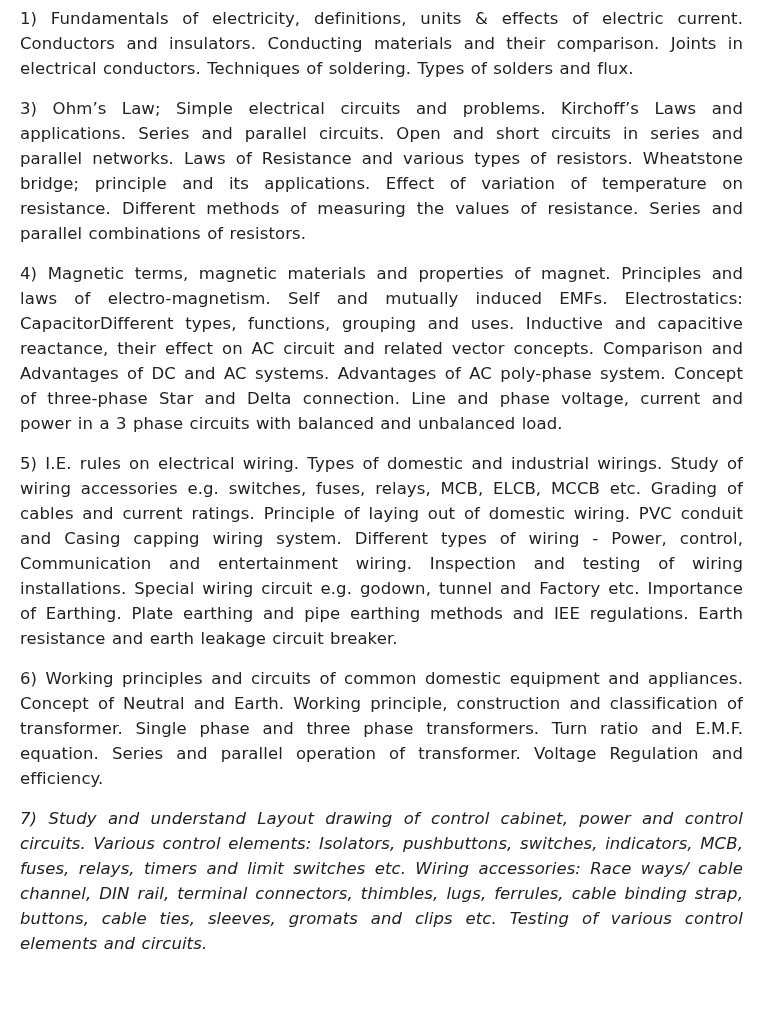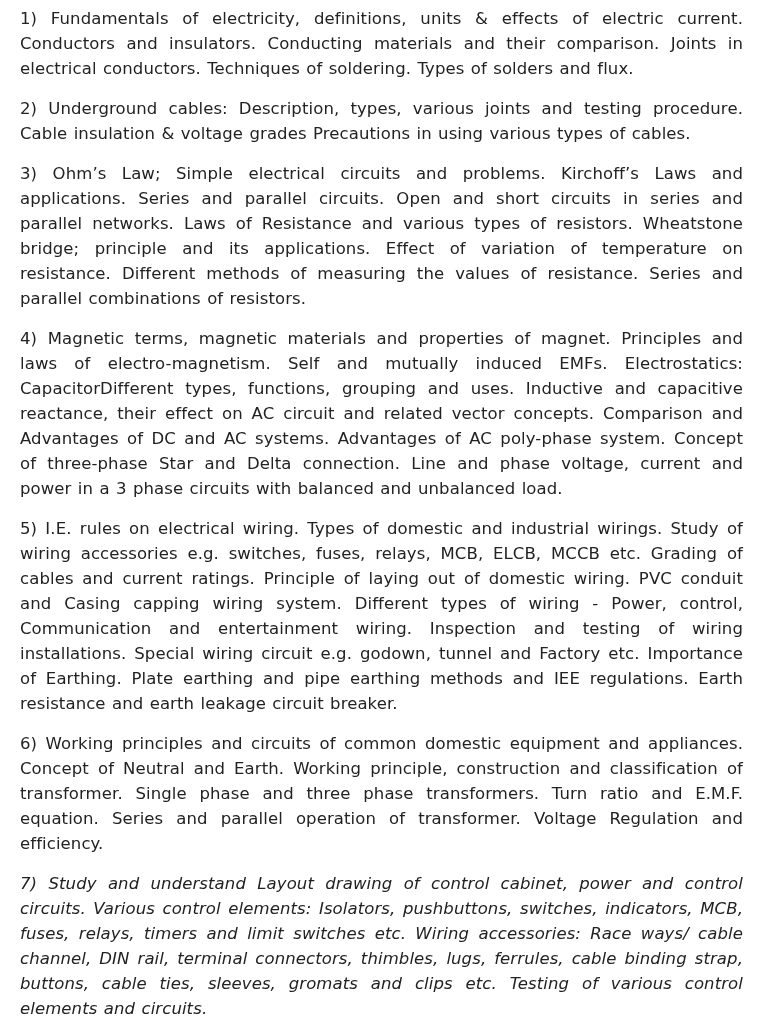--- a/index.html
+++ b/index.html
@@ -35,19 +35,18 @@
   .page p:last-child {
     margin-bottom: 0;
     font-style: italic;
   }
 </style>
 </head>
 <body>
 
 <div class="page">
   <p>1) Fundamentals of electricity, definitions, units &amp; effects of electric current. Conductors and insulators. Conducting materials and their comparison. Joints in electrical conductors. Techniques of soldering. Types of solders and flux.</p>
-  <p>2) Underground cables: Description, types, various joints and testing procedure. Cable insulation &amp; voltage grades Precautions in using various types of cables.</p>
   <p>3) Ohm’s Law; Simple electrical circuits and problems. Kirchoff’s Laws and applications. Series and parallel circuits. Open and short circuits in series and parallel networks. Laws of Resistance and various types of resistors. Wheatstone bridge; principle and its applications. Effect of variation of temperature on resistance. Different methods of measuring the values of resistance. Series and parallel combinations of resistors.</p>
   <p>4) Magnetic terms, magnetic materials and properties of magnet. Principles and laws of electro-magnetism. Self and mutually induced EMFs. Electrostatics: CapacitorDifferent types, functions, grouping and uses. Inductive and capacitive reactance, their effect on AC circuit and related vector concepts. Comparison and Advantages of DC and AC systems. Advantages of AC poly-phase system. Concept of three-phase Star and Delta connection. Line and phase voltage, current and power in a 3 phase circuits with balanced and unbalanced load.</p>
   <p>5) I.E. rules on electrical wiring. Types of domestic and industrial wirings. Study of wiring accessories e.g. switches, fuses, relays, MCB, ELCB, MCCB etc. Grading of cables and current ratings. Principle of laying out of domestic wiring. PVC conduit and Casing capping wiring system. Different types of wiring - Power, control, Communication and entertainment wiring. Inspection and testing of wiring installations. Special wiring circuit e.g. godown, tunnel and Factory etc. Importance of Earthing. Plate earthing and pipe earthing methods and IEE regulations. Earth resistance and earth leakage circuit breaker.</p>
   <p>6) Working principles and circuits of common domestic equipment and appliances. Concept of Neutral and Earth. Working principle, construction and classification of transformer. Single phase and three phase transformers. Turn ratio and E.M.F. equation. Series and parallel operation of transformer. Voltage Regulation and efficiency.</p>
   <p>7) Study and understand Layout drawing of control cabinet, power and control circuits. Various control elements: Isolators, pushbuttons, switches, indicators, MCB, fuses, relays, timers and limit switches etc. Wiring accessories: Race ways/ cable channel, DIN rail, terminal connectors, thimbles, lugs, ferrules, cable binding strap, buttons, cable ties, sleeves, gromats and clips etc. Testing of various control elements and circuits.</p>
 </div>
 
 </body></html>

